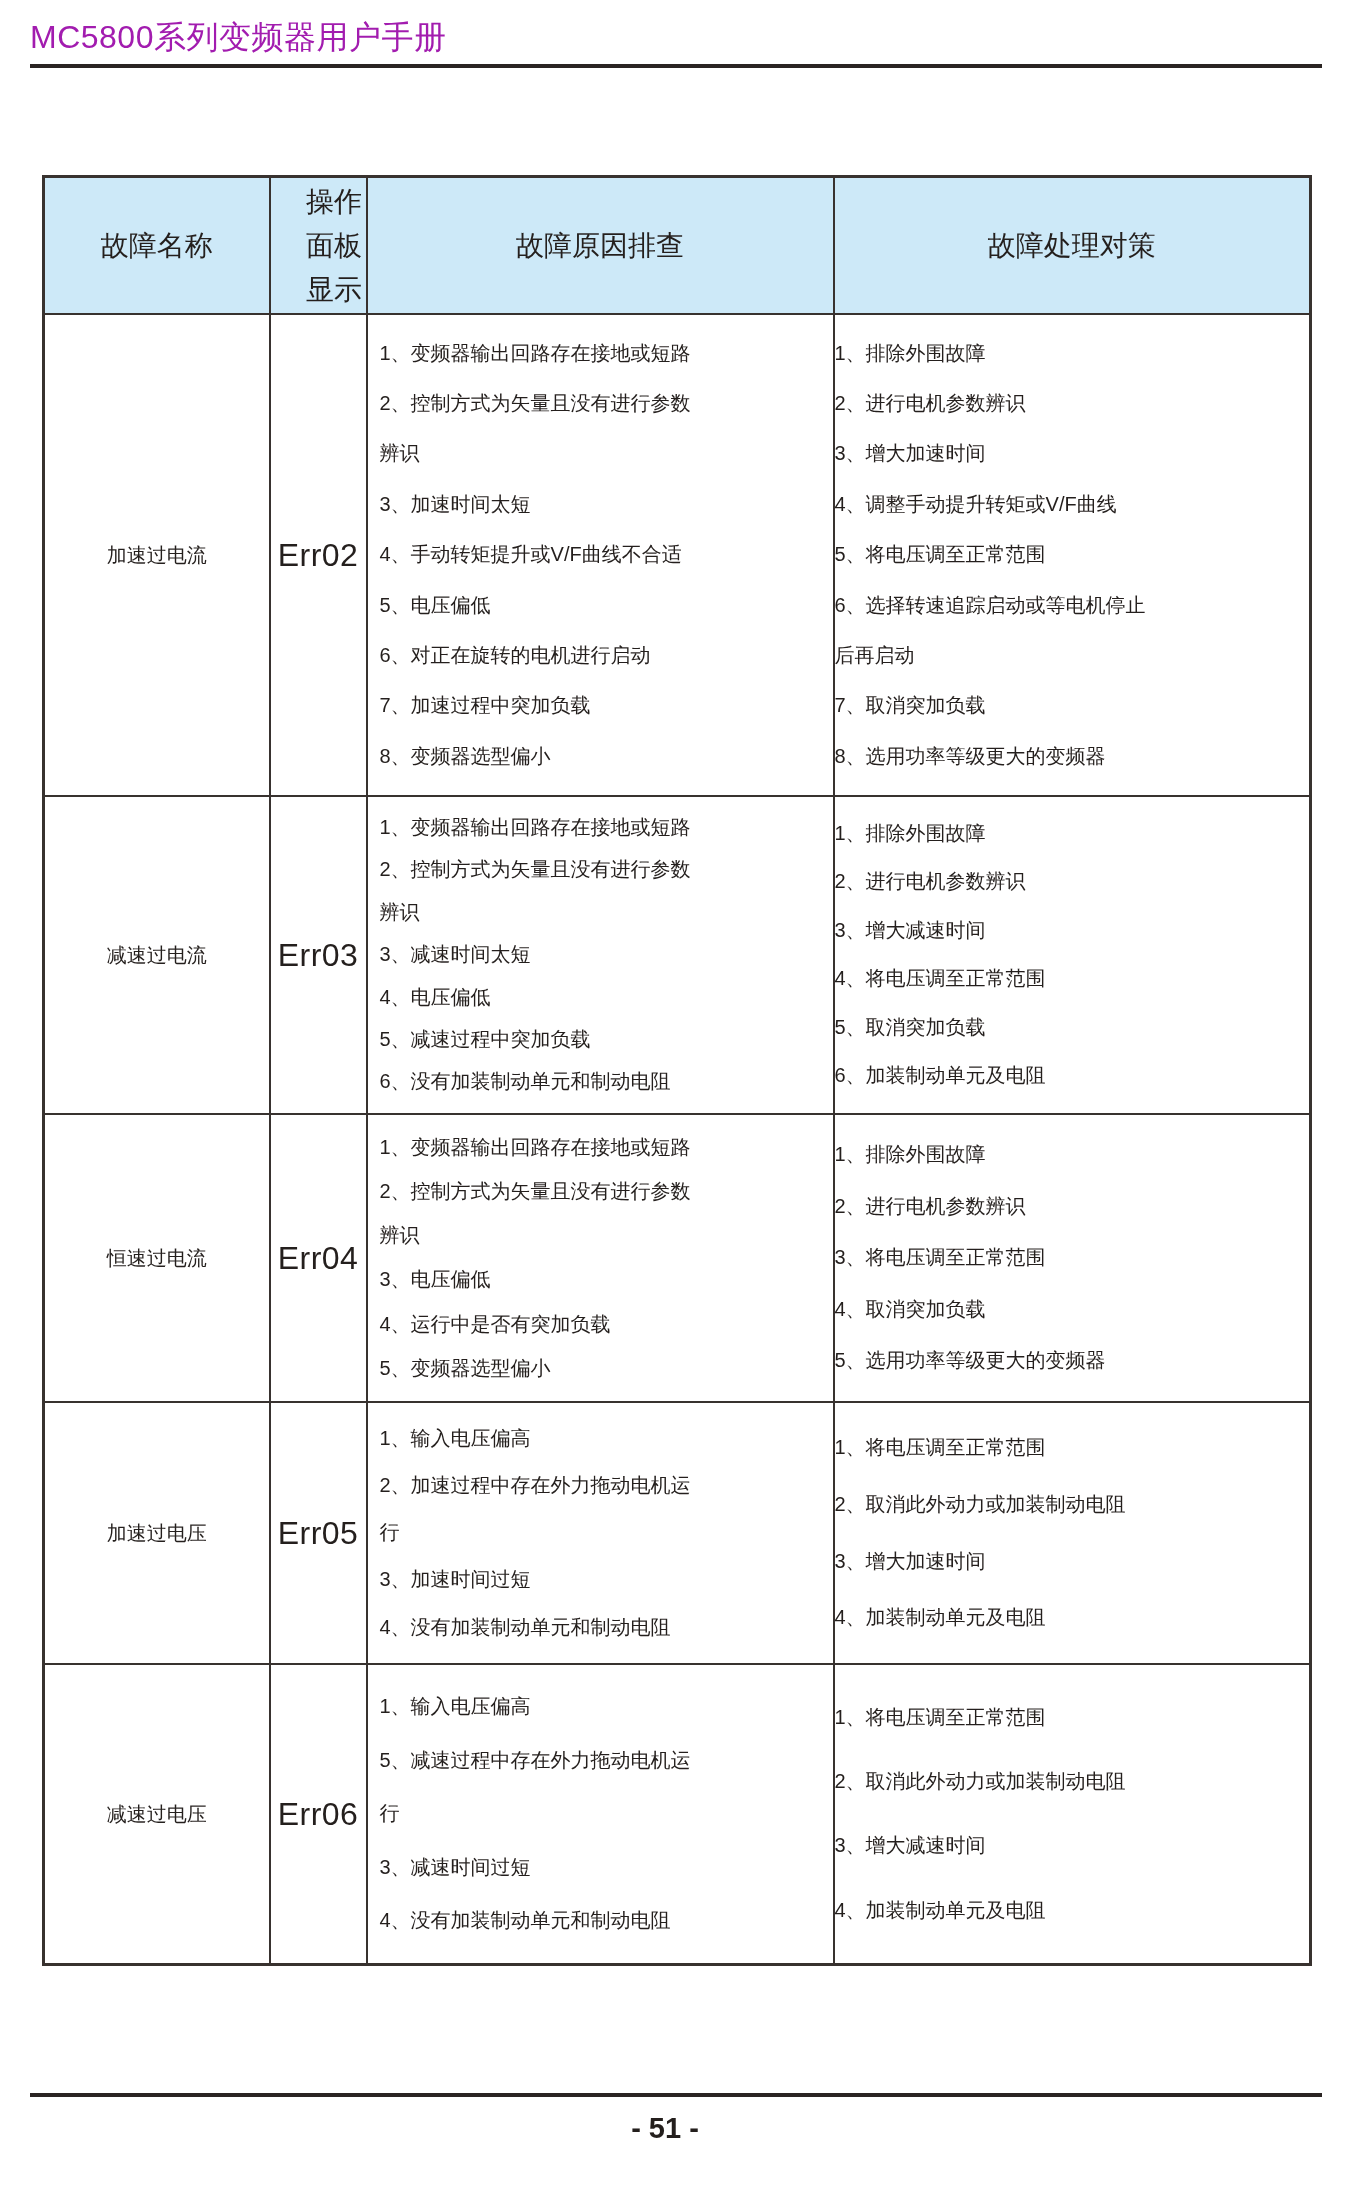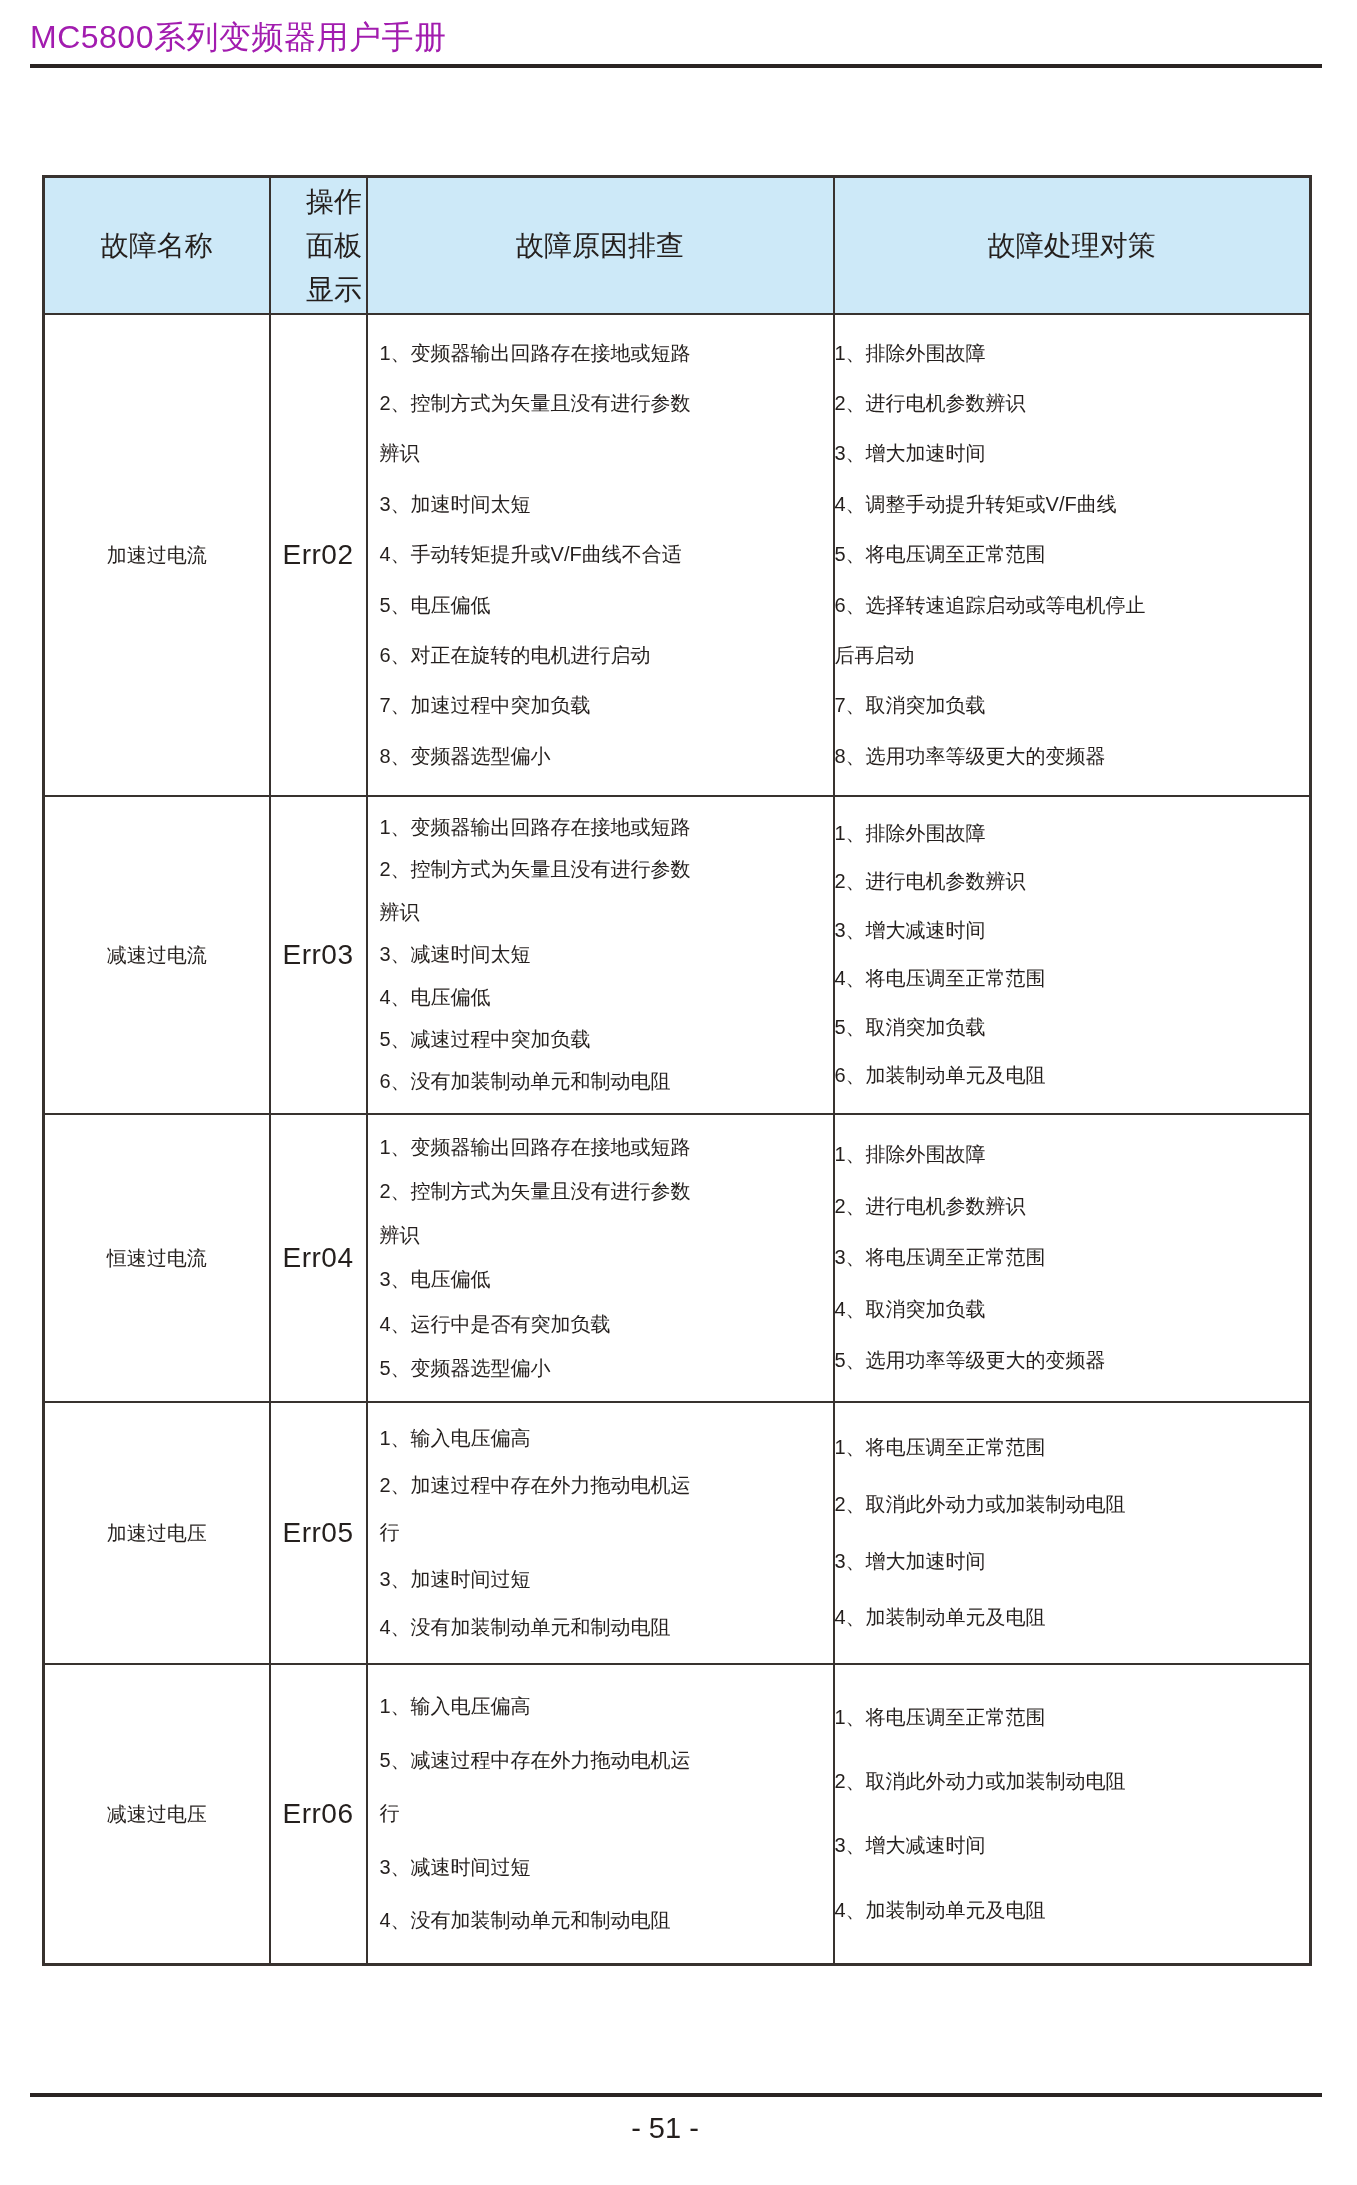--- a/index.html
+++ b/index.html
@@ -10,35 +10,35 @@
   }
   .doc-title{
     position:absolute;left:30px;top:16px;font-size:32px;letter-spacing:.5px;
     color:#a21caf;white-space:nowrap;text-align:right;
   }
   .rule{position:absolute;left:30px;width:1292px;height:0;border-top:4px solid #2a2422;}
   .rule-top{top:64px;}
   .rule-bottom{top:2093px;}
   .page-number{
     position:absolute;top:2112px;left:0;width:1330px;text-align:center;
-    font-size:29px;color:#241f1d;
+    font-size:29px;color:#241f1d;font-weight:bold;
   }
   table.fault-table{
     position:absolute;left:42px;top:175px;border-collapse:collapse;table-layout:fixed;
     border:3px solid #38322f;
   }
   .fault-table th,.fault-table td{
     border:2px solid #38322f;padding:0;font-weight:normal;vertical-align:middle;
   }
   .fault-table thead th{
     background:#cde9f8;font-size:28px;text-align:center;height:135px;
   }
   .hdr-lines div{line-height:44px;margin-left:32px;}
   td.cell-name,td.cell-code{text-align:center;font-size:20px;}
-  td.cell-code{font-size:28px;letter-spacing:.5px;}
+  td.cell-code{font-size:32px;letter-spacing:.5px;}
   .cell-lines{
     display:flex;flex-direction:column;justify-content:space-evenly;
     font-size:20px;line-height:1.18;
   }
   td.cell-causes .cell-lines{padding-left:12px;}
   td.cell-solutions .cell-lines{}
   .cell-lines div{white-space:nowrap;}
   
   tr.row-0 .cell-lines{height:480px;}
   tr.row-1 .cell-lines{height:316px;}

